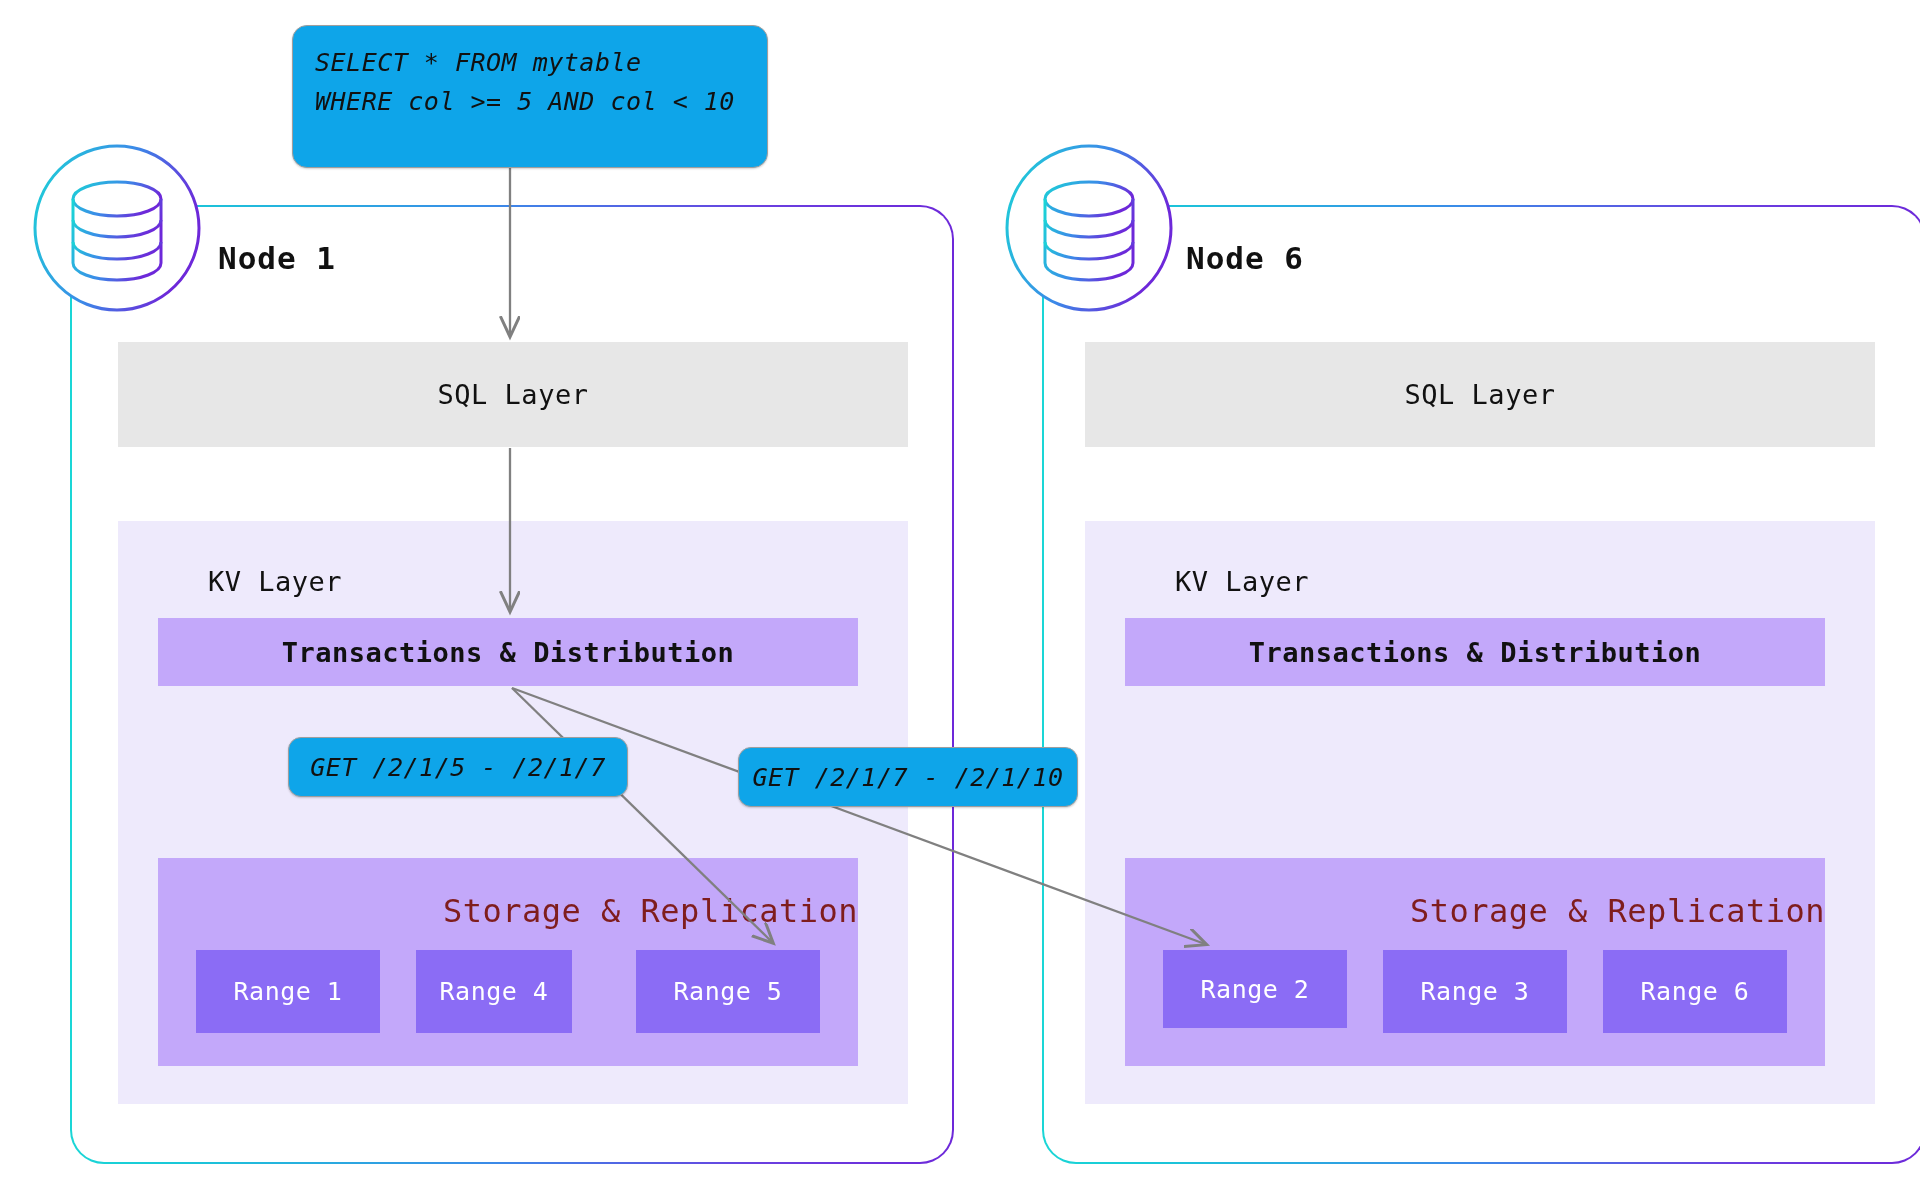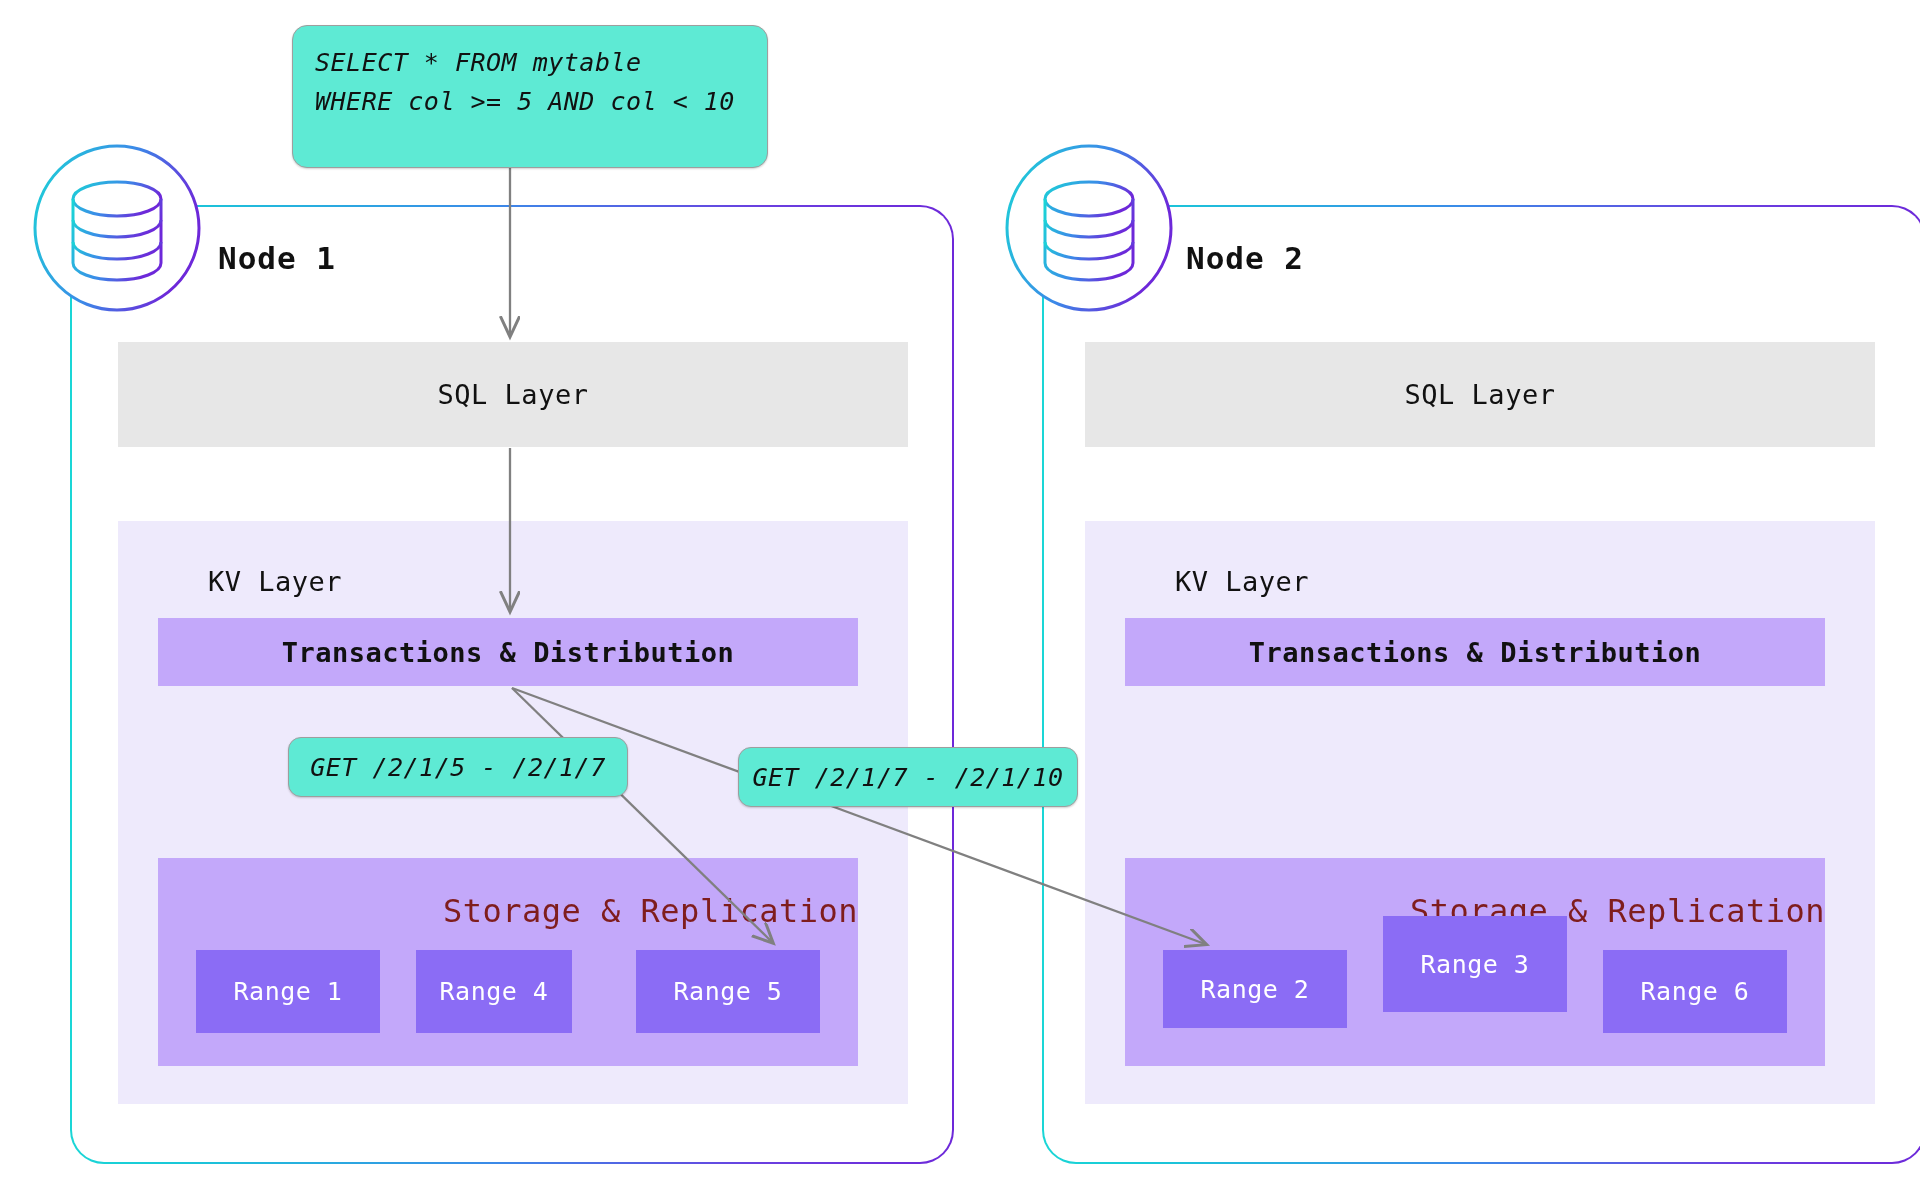--- a/index.html
+++ b/index.html
@@ -62,21 +62,21 @@
   .range-box{
     position:absolute;
     background:#8b6cf5;
     display:flex;align-items:center;justify-content:center;
     color:#ffffff;font-size:25px;letter-spacing:.5px;
   }
 
   
   .bubble{
     position:absolute;
-    background:#5eead4;
+    background:#0ea5e9;
     border:1.6px solid #9e9e9e;
     border-radius:13px;
     display:flex;align-items:center;justify-content:center;
     font-style:italic;
     font-size:25px;
     color:#111111;
     letter-spacing:.5px;
     box-shadow:0 1px 2px rgba(0,0,0,.18);
     white-space:pre;
     z-index:40;
@@ -113,34 +113,34 @@
 
   <div class="txn-band" style="left:158px;top:618px;width:700px;height:68px;">Transactions &amp; Distribution</div>
 
   <div class="storage-band" style="left:158px;top:858px;width:700px;height:208px;">
     <div class="storage-title" style="top:34px;">Storage &amp; Replication</div>
   </div>
   <div class="range-box" style="left:196px;top:950px;width:184px;height:83px;">Range 1</div>
   <div class="range-box" style="left:416px;top:950px;width:156px;height:83px;">Range 4</div>
   <div class="range-box" style="left:636px;top:950px;width:184px;height:83px;">Range 5</div>
 
-  <div class="node-title" style="left:1186px;top:240px;">Node 2</div>
+  <div class="node-title" style="left:1186px;top:240px;">Node 6</div>
 
   <div class="sql-layer" style="left:1085px;top:342px;width:790px;height:105px;">SQL Layer</div>
 
   <div class="kv-layer" style="left:1085px;top:521px;width:790px;height:583px;"></div>
   <div class="kv-label" style="left:1175px;top:557px;">KV Layer</div>
 
   <div class="txn-band" style="left:1125px;top:618px;width:700px;height:68px;">Transactions &amp; Distribution</div>
 
   <div class="storage-band" style="left:1125px;top:858px;width:700px;height:208px;">
     <div class="storage-title" style="top:34px;">Storage &amp; Replication</div>
   </div>
   <div class="range-box" style="left:1163px;top:950px;width:184px;height:78px;">Range 2</div>
-  <div class="range-box" style="left:1383px;top:916px;width:184px;height:96px;">Range 3</div>
+  <div class="range-box" style="left:1383px;top:950px;width:184px;height:83px;">Range 3</div>
   <div class="range-box" style="left:1603px;top:950px;width:184px;height:83px;">Range 6</div>
 
   <svg id="arrows" viewBox="0 0 1920 1184" xmlns="http://www.w3.org/2000/svg">
     <defs>
       <marker id="ah" markerWidth="11" markerHeight="11" refX="8.2" refY="4.2" orient="auto" markerUnits="strokeWidth">
         <path d="M0,0 L9,4.2 L0,8.4" fill="none" stroke="#808080" stroke-width="1.3"></path>
       </marker>
     </defs>
 
     <line x1="510" y1="152" x2="510" y2="335" stroke="#808080" stroke-width="2.3" marker-end="url(#ah)"></line>

